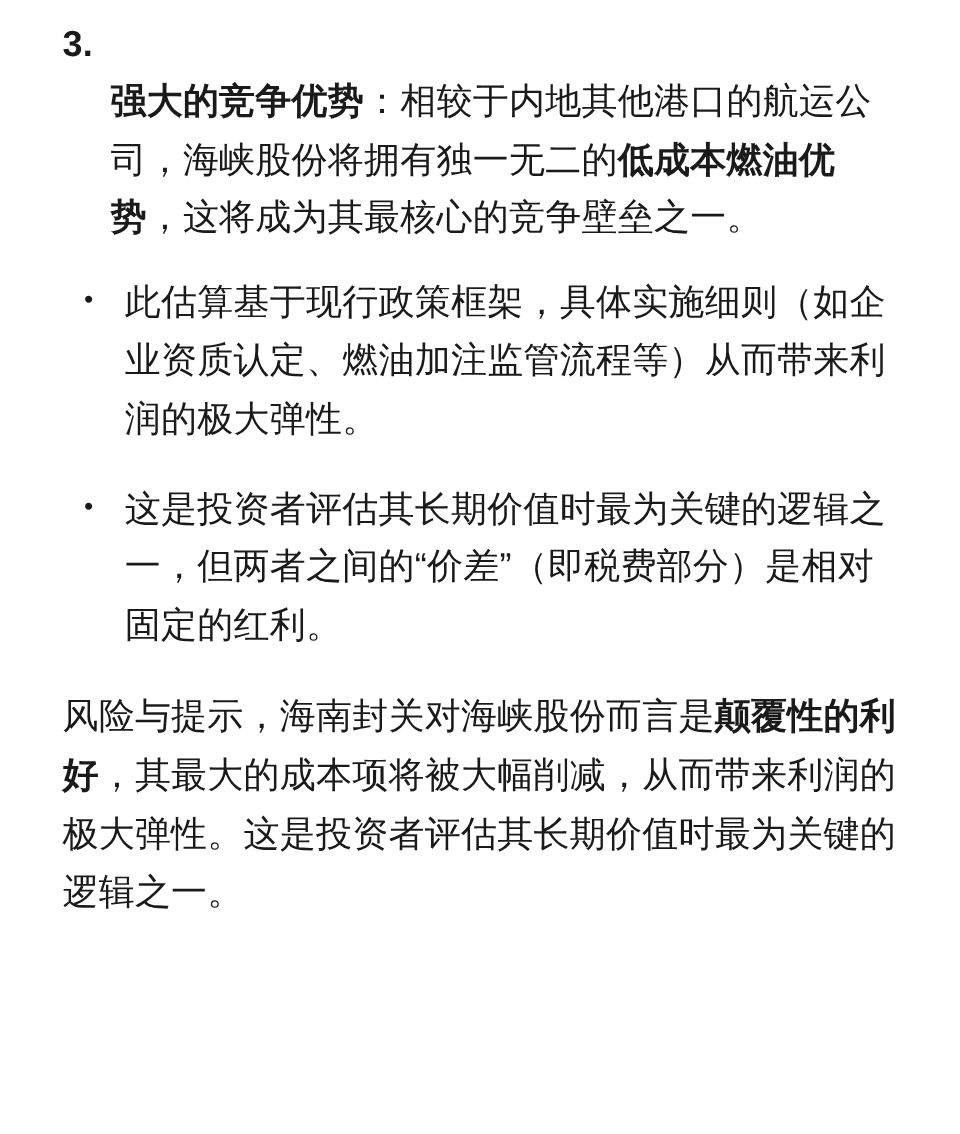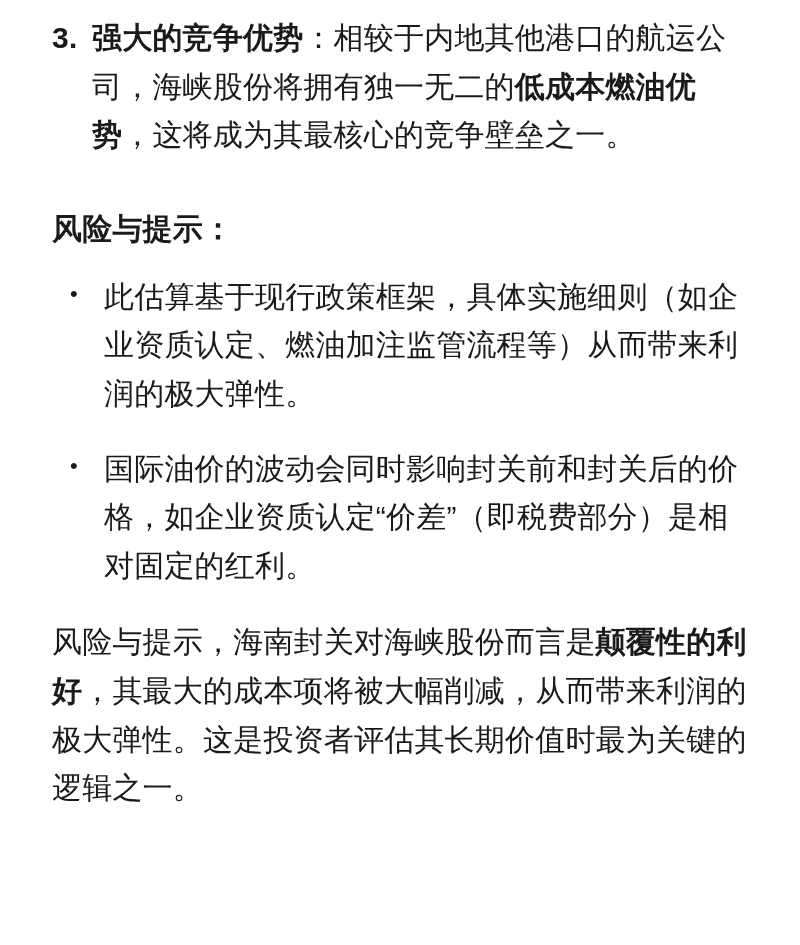--- a/index.html
+++ b/index.html
@@ -28,20 +28,21 @@
     letter-spacing: 0.2px;
   }
   .numbered-item .marker {
     flex: 0 0 auto;
     width: 40px;
     font-weight: 700;
     text-align: left;
   }
   .numbered-item .body {
     flex: 1 1 auto;
+    margin-top: 47px;
   }
   .b {
     font-weight: 700;
   }
   .section-title {
     margin-top: 46px;
     font-size: 30px;
     font-weight: 700;
     line-height: 1.5;
     letter-spacing: 0.2px;
@@ -77,28 +78,27 @@
 </head>
 <body>
 
 <div class="page">
 
   <div class="numbered-item">
     <span class="marker">3.</span>
     <span class="body"><span class="b">强大的竞争优势</span><span>：相较于内地其他港口的航运公司，海峡股份将拥有独一无二的</span><span class="b">低成本燃油优势</span><span>，这将成为其最核心的竞争壁垒之一。</span></span>
   </div>
 
-  <div class="section-title">风险与提示：</div>
 
   <div class="bullets">
     <div class="bullet">
       <span class="dot">•</span>
       <span class="body">此估算基于现行政策框架，具体实施细则（如企业资质认定、燃油加注监管流程等）从而带来利润的极大弹性。</span>
     </div>
     <div class="bullet">
       <span class="dot">•</span>
-      <span class="body">国际油价的波动会同时影响封关前和封关后的价格，如企业资质认定“价差”（即税费部分）是相对固定的红利。</span>
+      <span class="body">这是投资者评估其长期价值时最为关键的逻辑之一，但两者之间的“价差”（即税费部分）是相对固定的红利。</span>
     </div>
   </div>
 
   <div class="closing"><span>风险与提示，海南封关对海峡股份而言是</span><span class="b">颠覆性的利好</span><span>，其最大的成本项将被大幅削减，从而带来利润的极大弹性。这是投资者评估其长期价值时最为关键的逻辑之一。</span></div>
 
 </div>
 
 </body></html>

